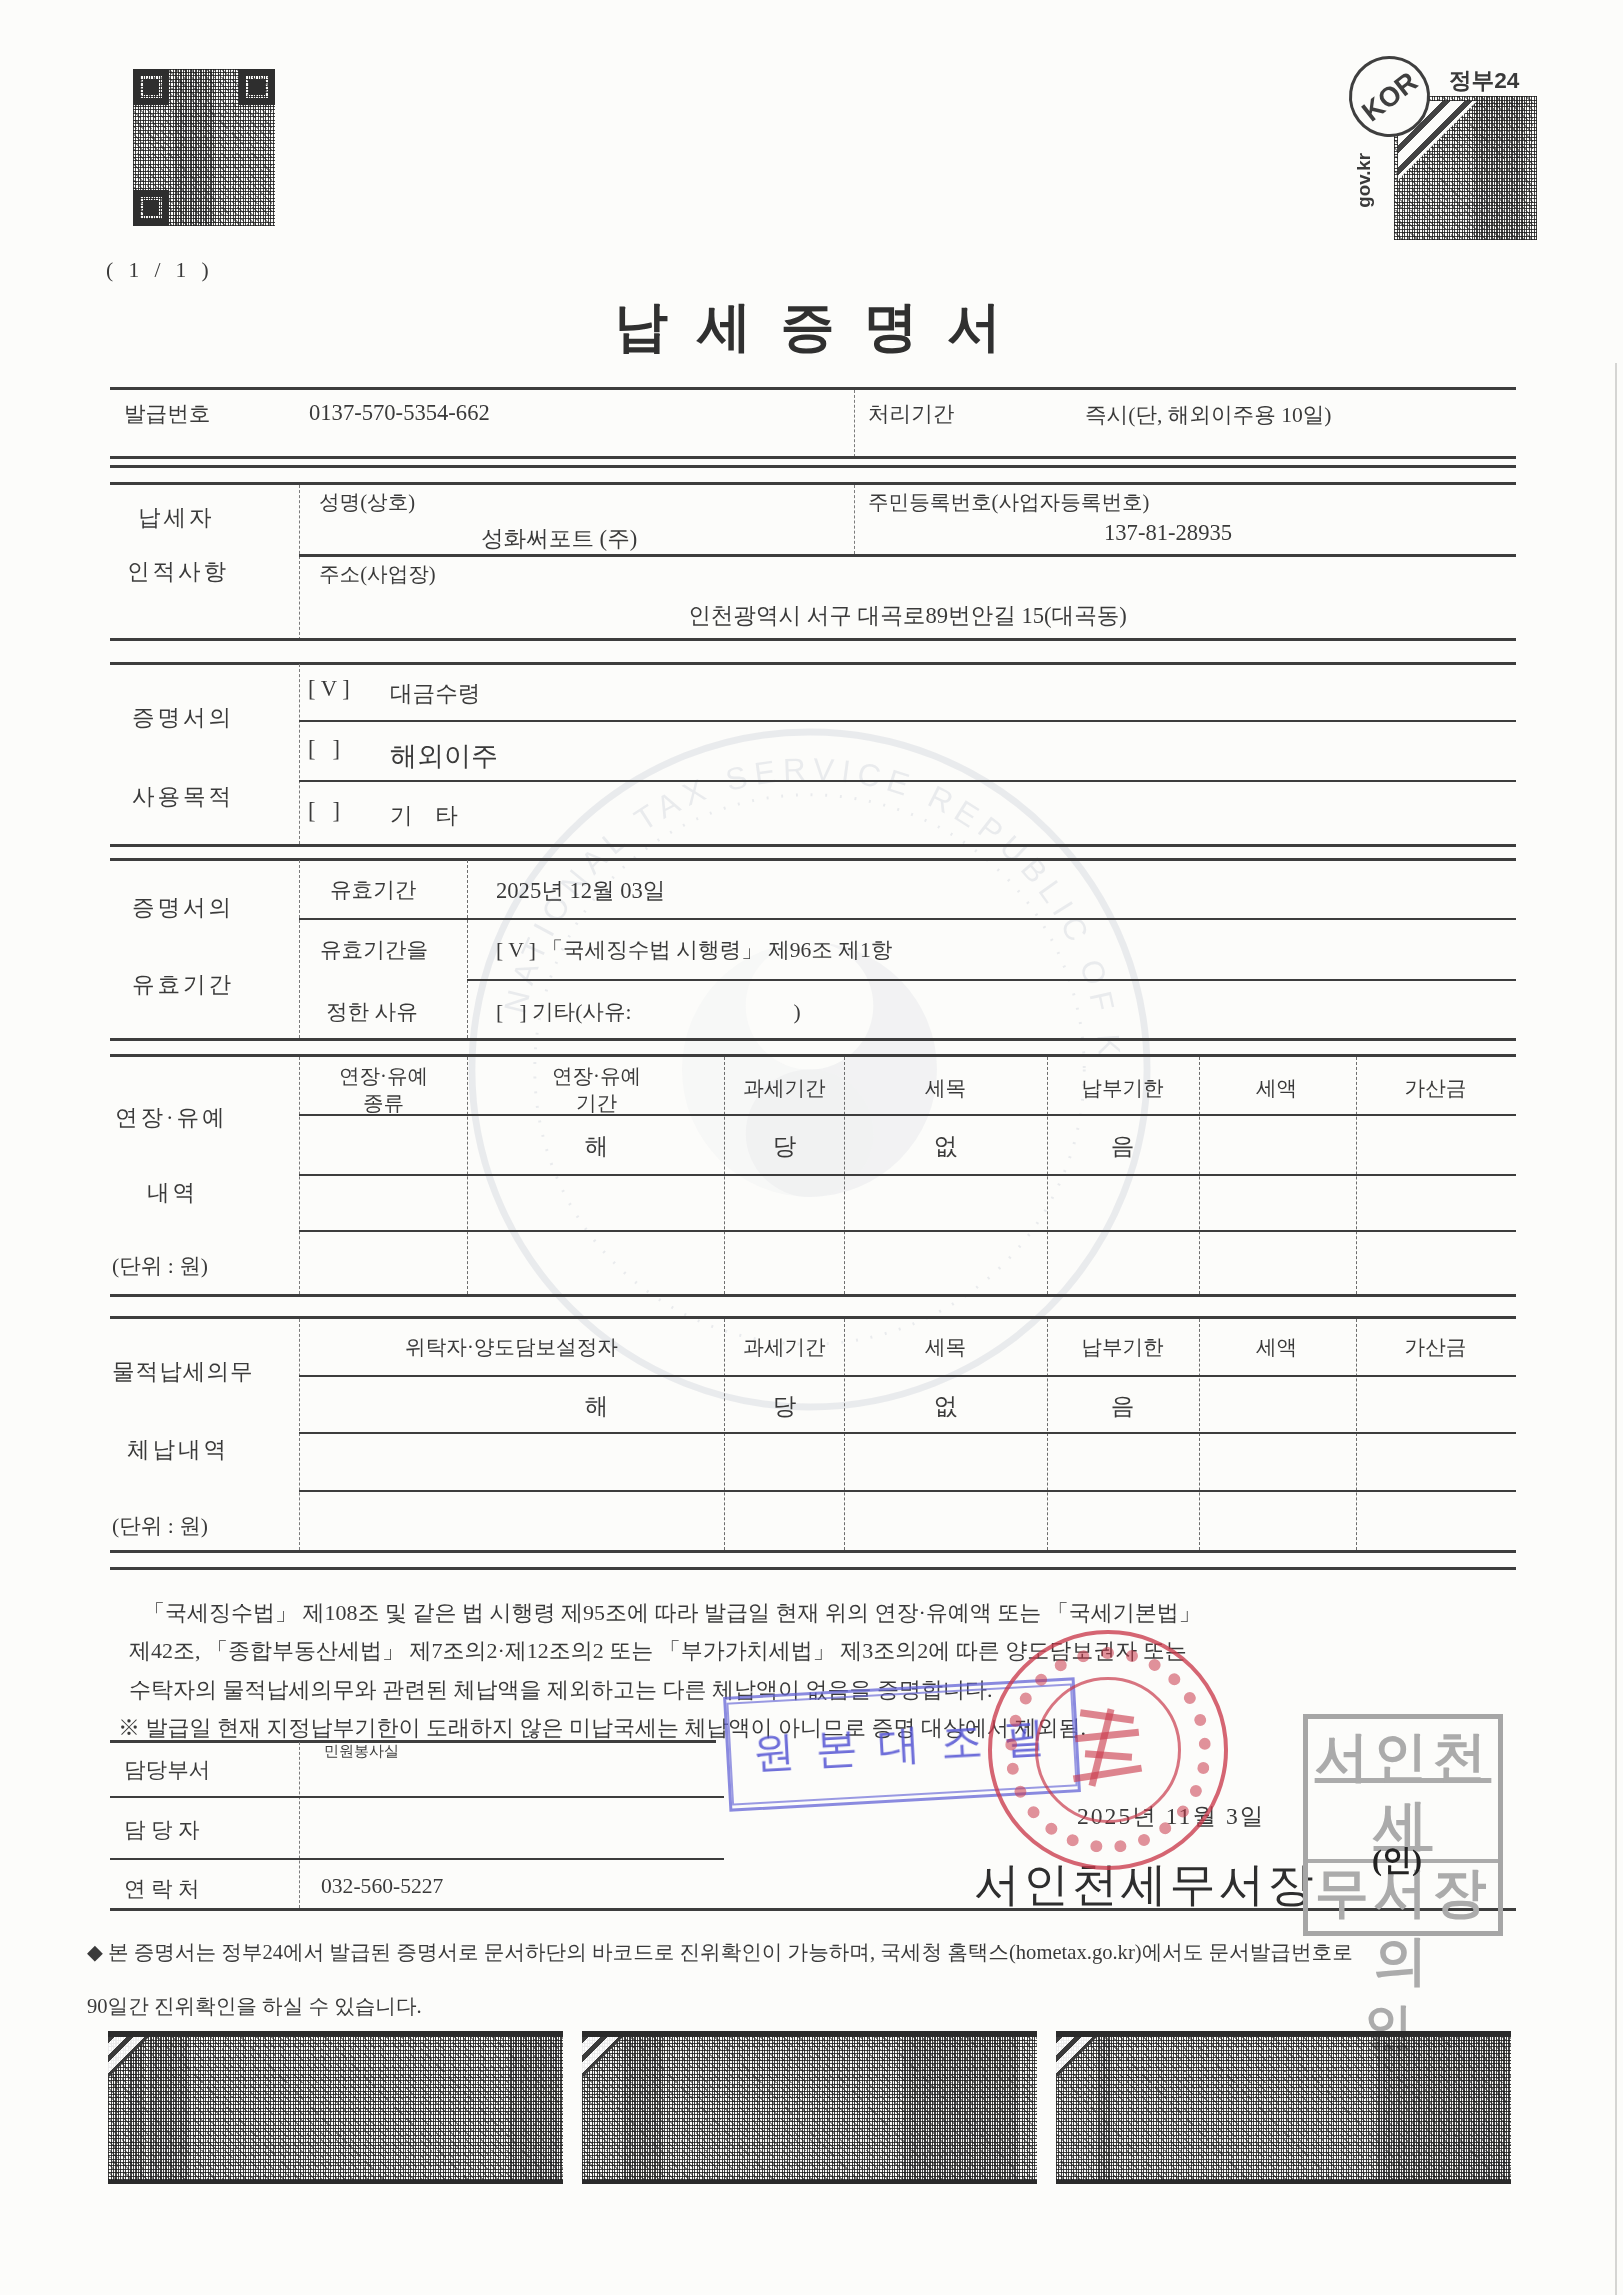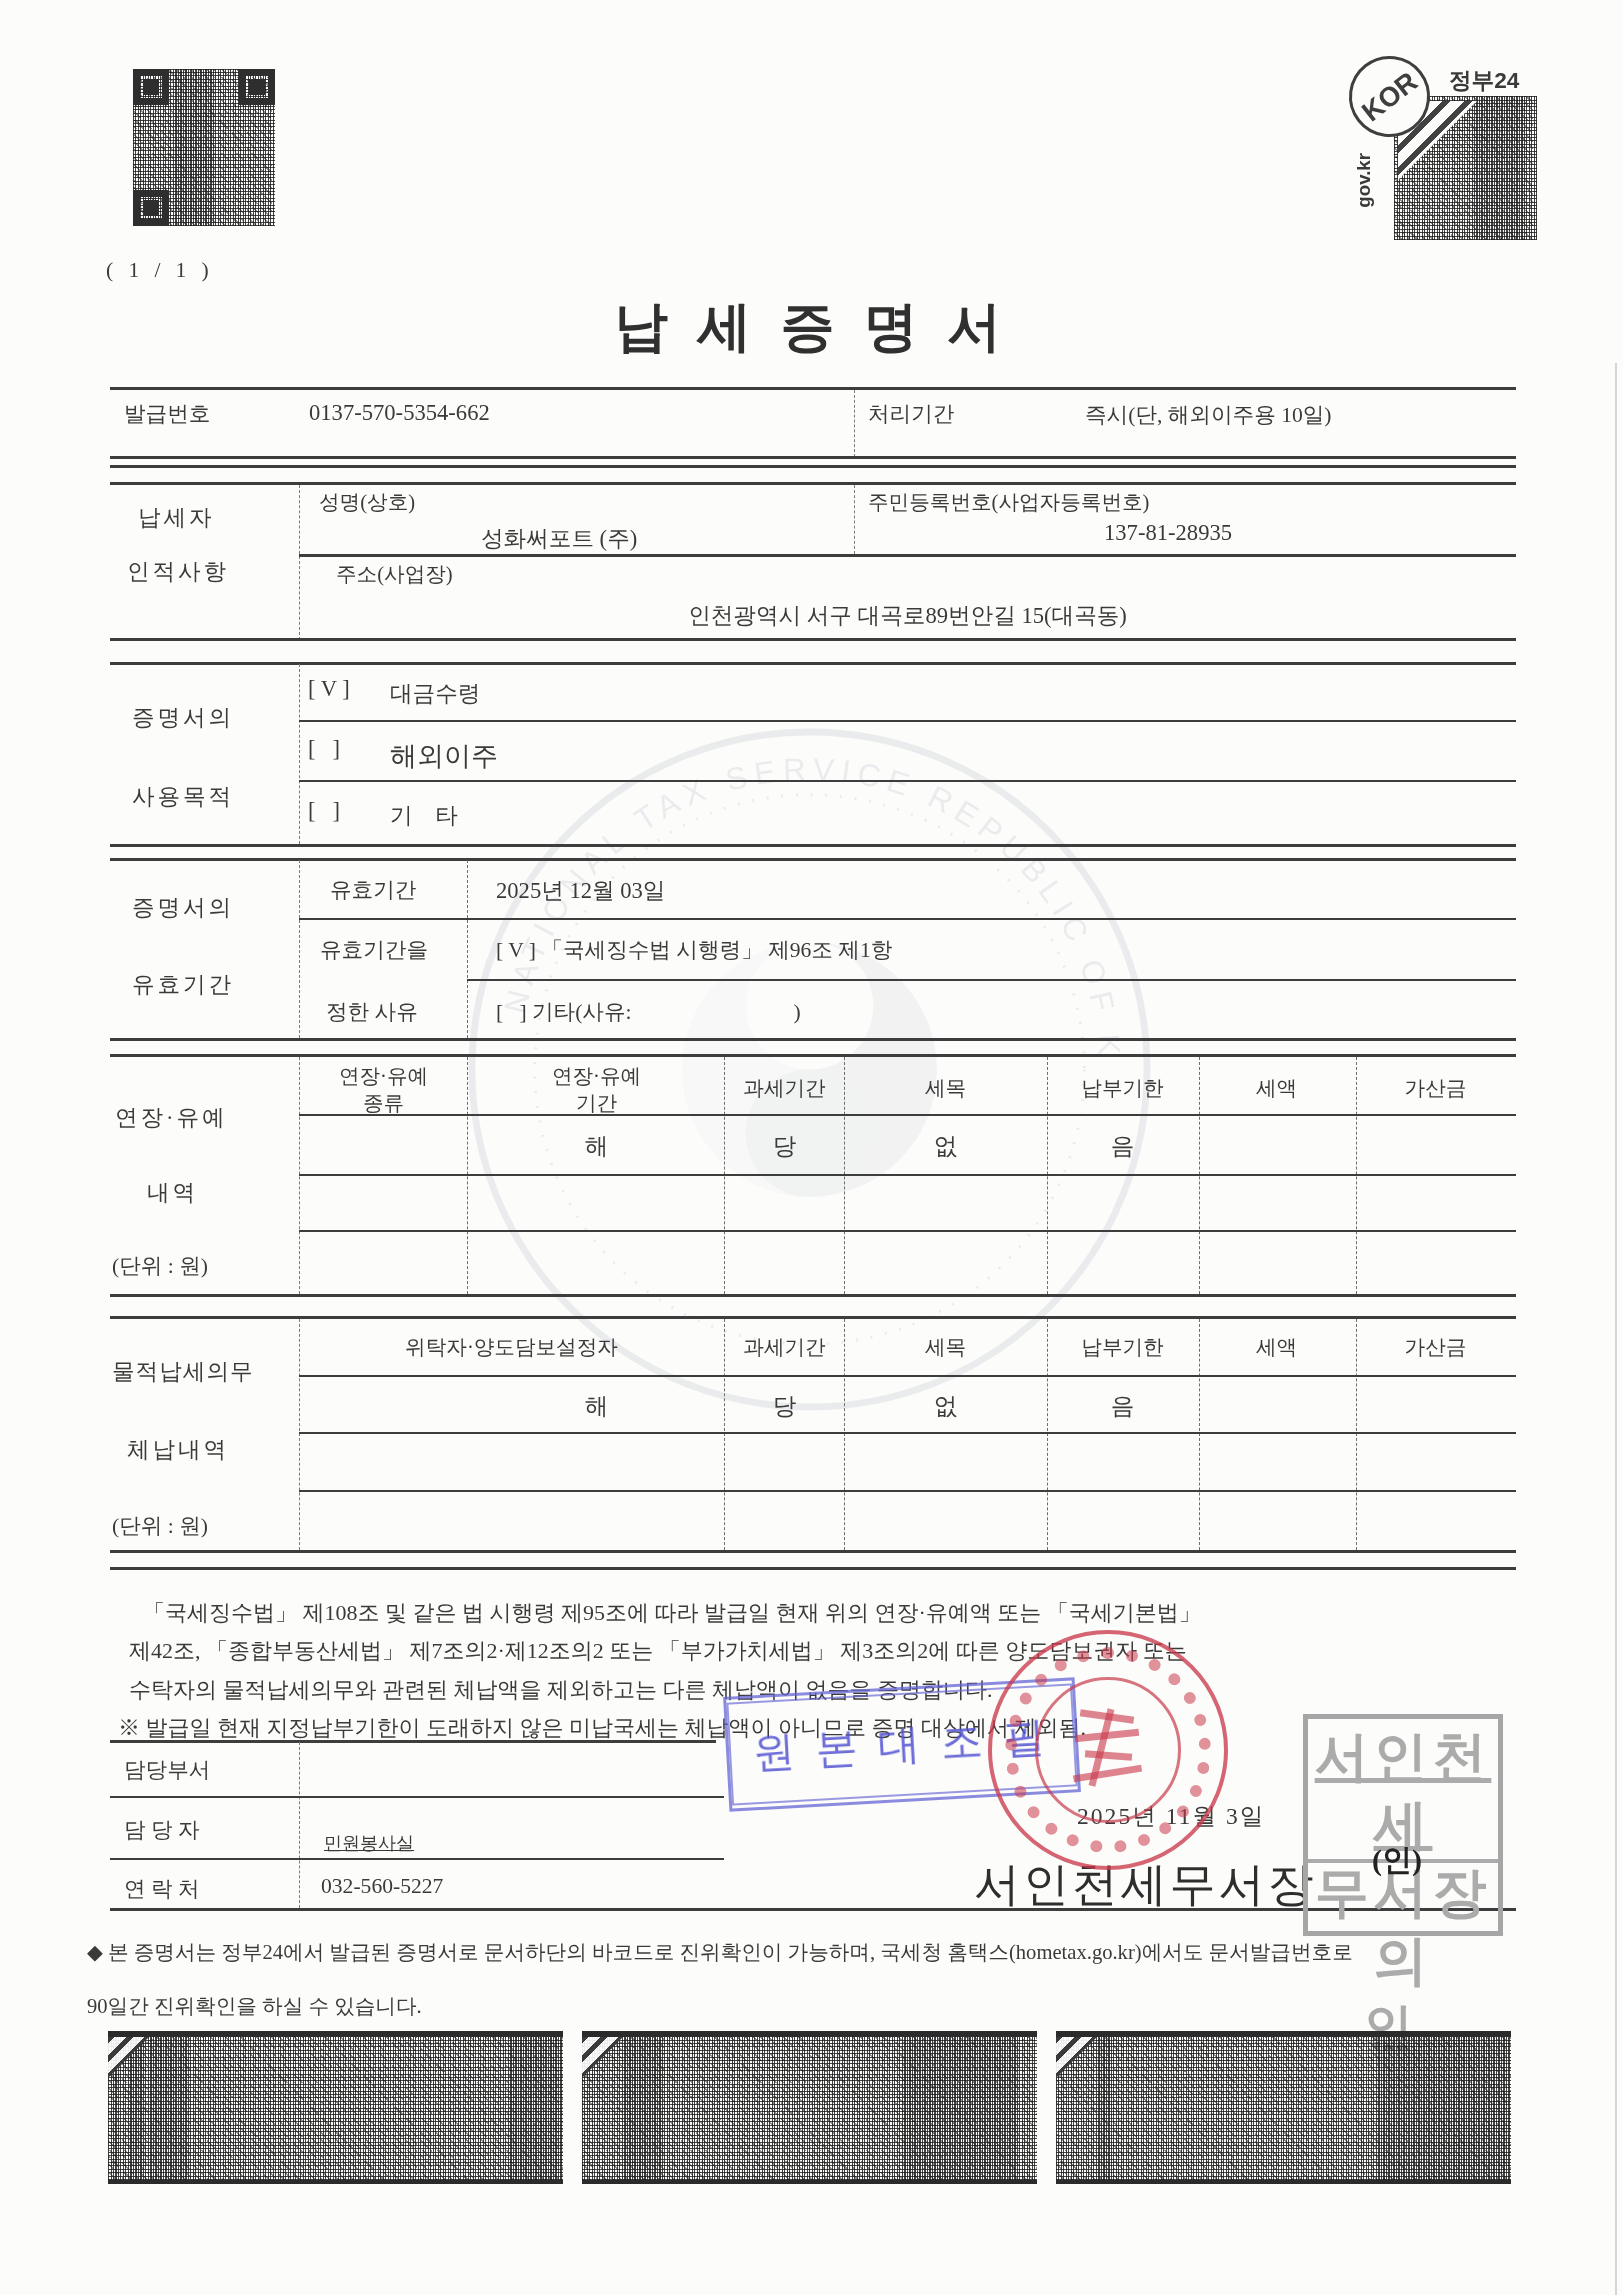--- a/index.html
+++ b/index.html
@@ -95,21 +95,21 @@
   <div class="vd" style="left:299px;top:485px;height:155px;"></div>
   <div class="vd" style="left:854px;top:485px;height:69px;"></div>
   <div class="ln" style="left:299px;top:554px;width:1217px;height:2.5px;"></div>
   <div class="ln" style="left:110px;top:638px;width:1406px;height:3.4px;"></div>
   <div class="t sec" style="left:138px;top:502px;">납세자</div>
   <div class="t sec" style="left:127px;top:556px;">인적사항</div>
   <div class="t" style="left:319px;top:488px;font-size:20.6px;">성명(상호)</div>
   <div class="t" style="left:481px;top:523px;font-size:22.6px;">성화써포트 (주)</div>
   <div class="t" style="left:868px;top:488px;font-size:20.6px;">주민등록번호(사업자등록번호)</div>
   <div class="t" style="left:1104px;top:520px;font-size:22.6px;">137-81-28935</div>
-  <div class="t" style="left:336px;top:560px;font-size:20.6px;">주소(사업장)</div>
+  <div class="t" style="left:319px;top:560px;font-size:20.6px;">주소(사업장)</div>
   <div class="t ctr" style="left:299px;top:600px;width:1217px;font-size:22.6px;">인천광역시 서구 대곡로89번안길 15(대곡동)</div>
 
   <div class="ln" style="left:110px;top:662px;width:1406px;height:2.5px;"></div>
   <div class="vd" style="left:299px;top:664px;height:180px;"></div>
   <div class="ln" style="left:299px;top:720px;width:1217px;height:2px;"></div>
   <div class="ln" style="left:299px;top:780px;width:1217px;height:2px;"></div>
   <div class="ln" style="left:110px;top:844px;width:1406px;height:2.9px;"></div>
   <div class="t sec" style="left:132px;top:702px;">증명서의</div>
   <div class="t sec" style="left:132px;top:781px;">사용목적</div>
   <div class="t pre" style="left:308px;top:676px;font-size:22.6px;">[ V ]</div>
@@ -193,21 +193,21 @@
   <div class="t" style="left:129px;top:1636px;font-size:22px;">제42조, 「종합부동산세법」  제7조의2·제12조의2 또는 「부가가치세법」  제3조의2에 따른 양도담보권자 또는</div>
   <div class="t" style="left:129px;top:1675px;font-size:22px;">수탁자의 물적납세의무와 관련된 체납액을 제외하고는 다른 체납액이 없음을 증명합니다.</div>
   <div class="t" style="left:118px;top:1713px;font-size:22px;">※ 발급일 현재 지정납부기한이 도래하지 않은 미납국세는 체납액이 아니므로 증명 대상에서 제외됨.</div>
 
   <div class="ln" style="left:110px;top:1740px;width:606px;height:2.5px;"></div>
   <div class="vd" style="left:299px;top:1742px;height:166px;"></div>
   <div class="ln" style="left:110px;top:1796px;width:614px;height:2px;"></div>
   <div class="ln" style="left:110px;top:1858px;width:614px;height:2px;"></div>
   <div class="ln" style="left:110px;top:1908px;width:1406px;height:3.4px;"></div>
   <div class="t" style="left:124px;top:1755px;font-size:21.6px;">담당부서</div>
-  <div class="t" style="left:324px;top:1831px;font-size:18px;text-decoration:underline;">민원봉사실</div>
+  <div class="t" style="left:324px;top:1742px;font-size:15px;">민원봉사실</div>
   <div class="t" style="left:124px;top:1815px;font-size:21.6px;">담 당 자</div>
   <div class="t" style="left:324px;top:1815px;font-size:21.6px;"></div>
   <div class="t" style="left:124px;top:1874px;font-size:21.6px;">연 락 처</div>
   <div class="t" style="left:321px;top:1874px;font-size:21.6px;">032-560-5227</div>
 
   <div class="t" style="left:1077px;top:1800px;font-size:23.6px;letter-spacing:2px;">2025년 11월 3일</div>
   <div class="t" style="left:974px;top:1854px;font-size:46px;letter-spacing:2.9px;color:#2e2e2e;">서인천세무서장</div>
 
   <div class="seal-gray">
     <div class="seal-row" style="font-size:54px;line-height:68px;margin-top:3.9px;text-decoration:underline;">서인천세</div>

